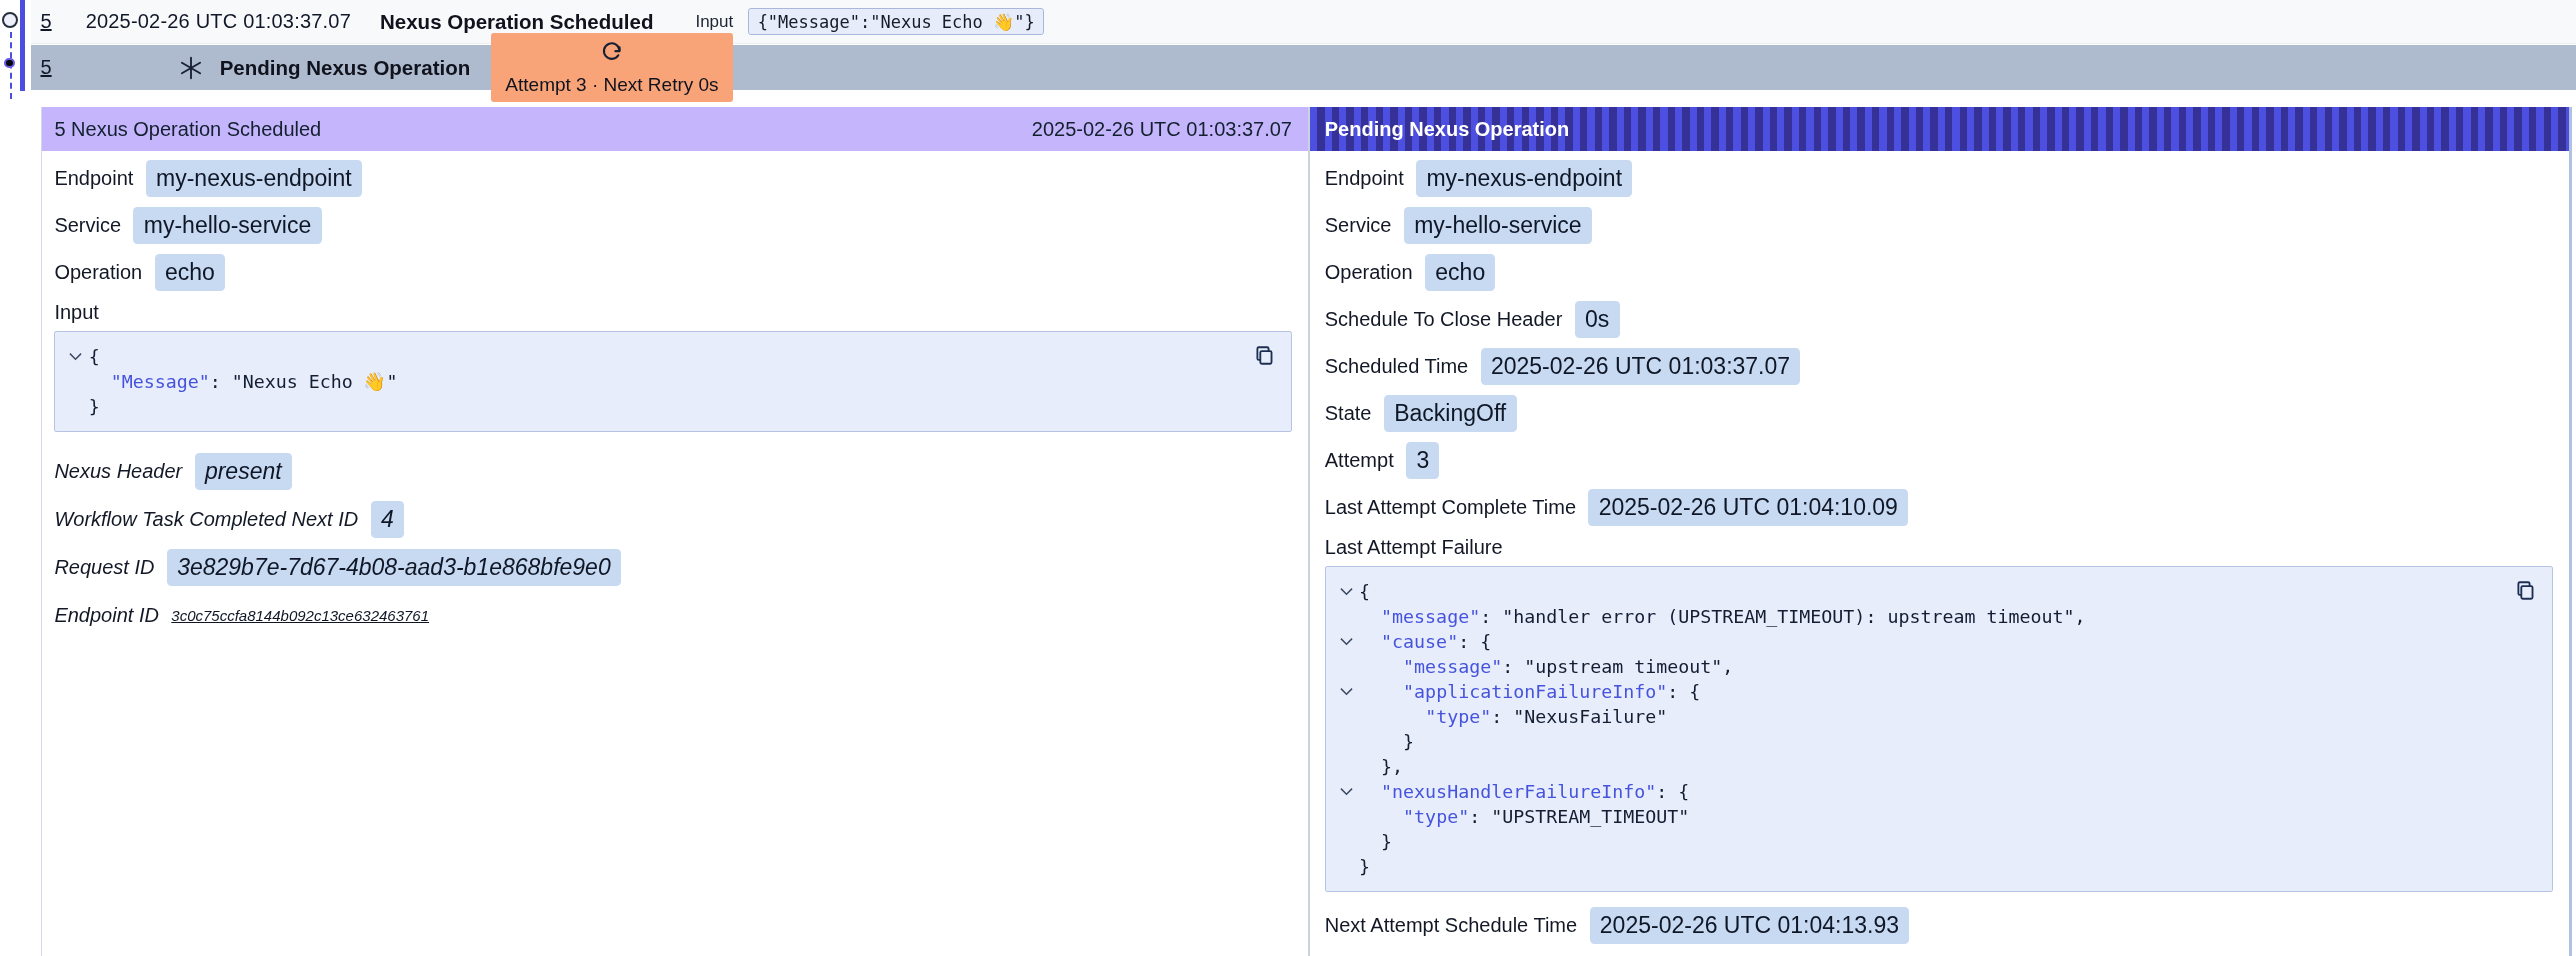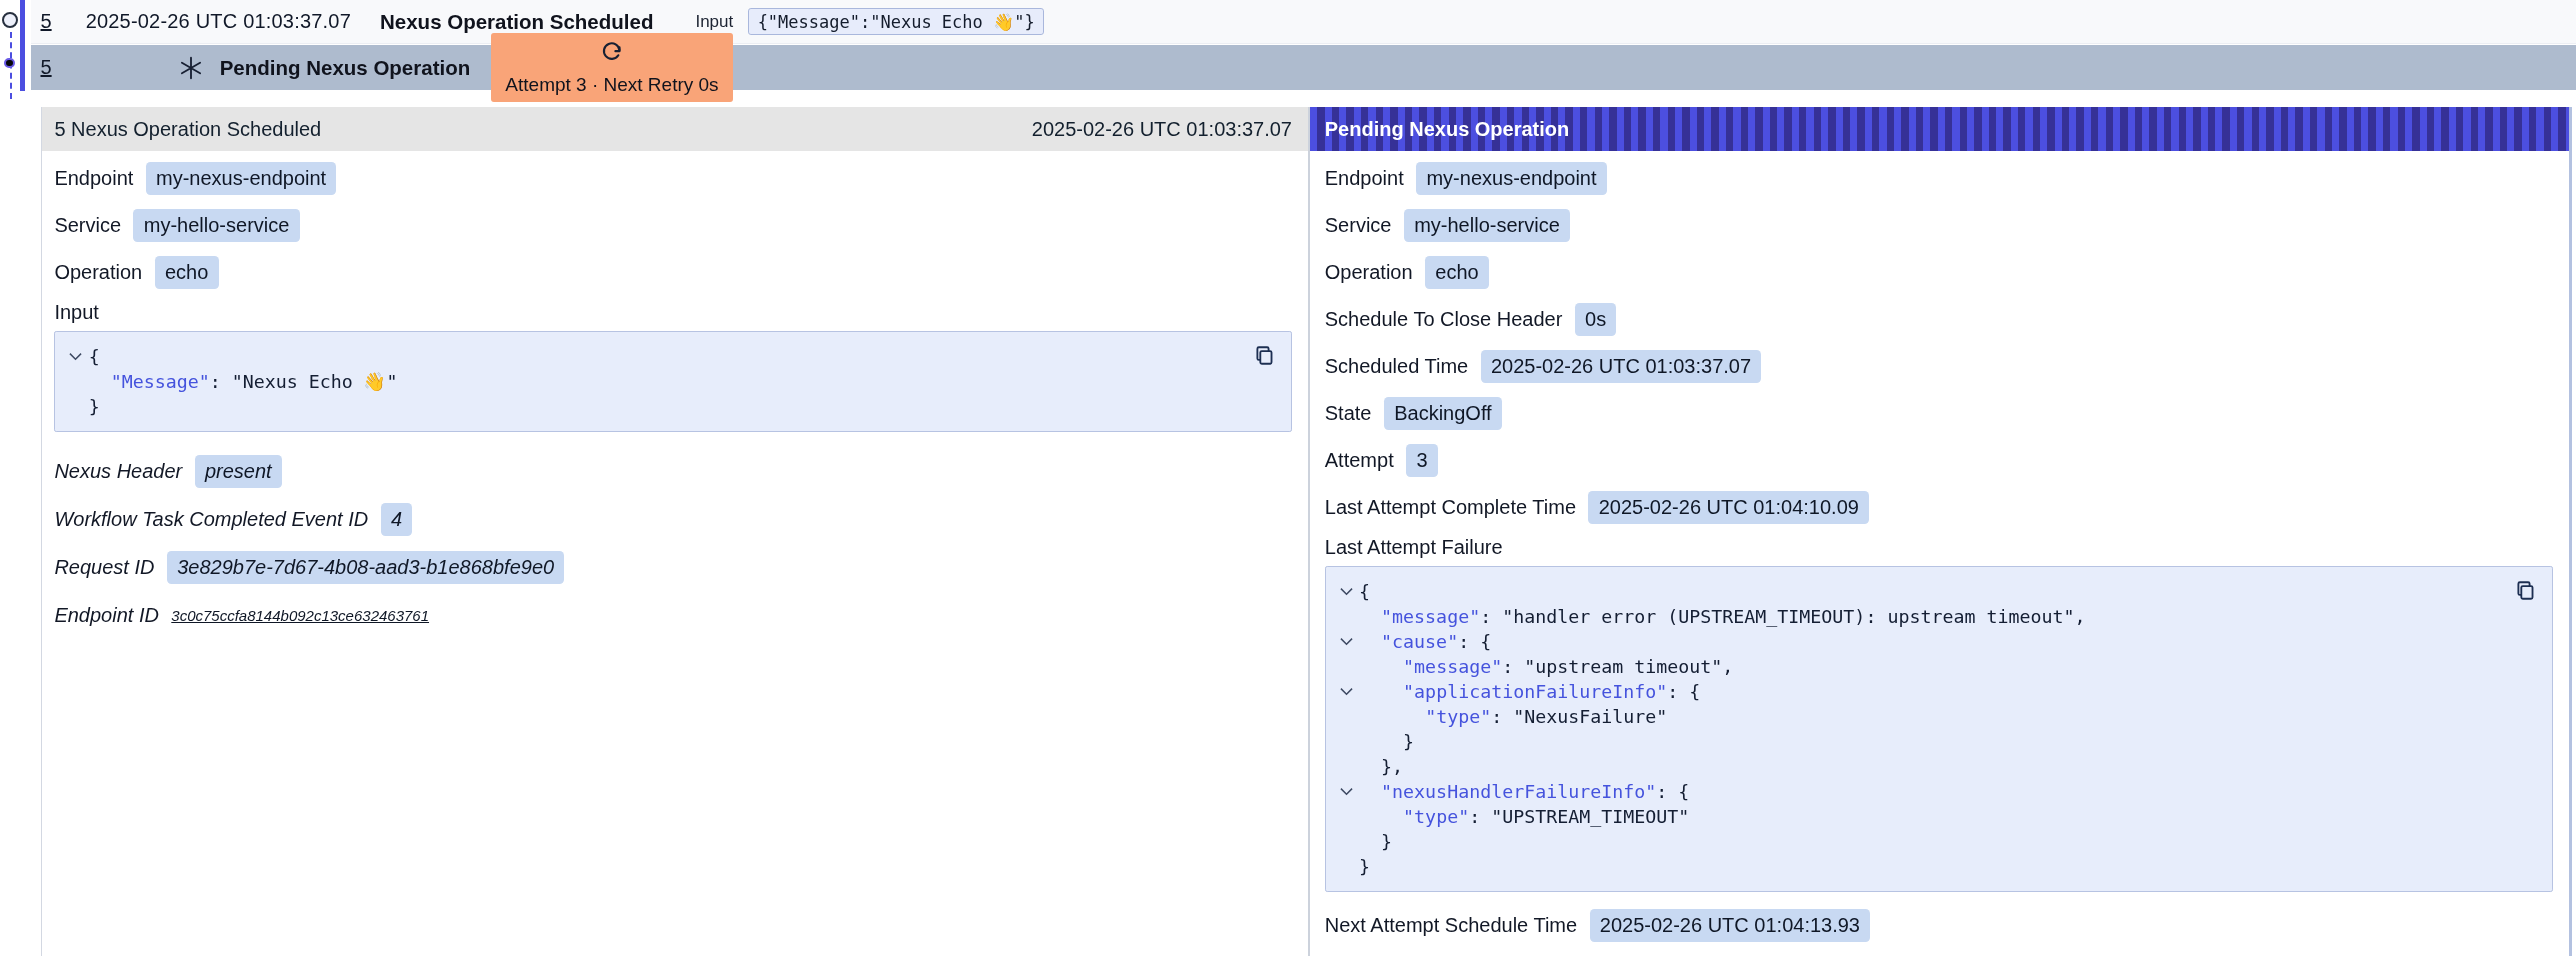--- a/index.html
+++ b/index.html
@@ -33,31 +33,31 @@
     border-radius:50%; border:2.9px solid #6a5be6; z-index:2; }
 
   
   .panels { position:absolute; top:107px; left:41px; right:4.4px; bottom:0; display:flex; }
   .panel { background:#ffffff; }
   .panel.left  { width:1267px; border-left:1.5px solid #d3d8e2; }
   .panel-divider { width:2.2px; background:#ccd2dc; }
   .panel.right { flex:1; border-right:3.7px solid #b3c1e0; }
 
   .panel-header { height:44px; display:flex; align-items:center; justify-content:space-between;
-    background:#e5e5e5; padding:0 16px 0 12.4px; font-size:20px; color:#13202e; }
+    background:#c4b5fd; padding:0 16px 0 12.4px; font-size:20px; color:#13202e; }
   .panel-header.striped {
     background:repeating-linear-gradient(90deg,#4c4fe0 0px,#4c4fe0 7.3px,#363197 7.3px,#363197 14.6px);
     color:#ffffff; font-weight:600; padding-left:14.6px; justify-content:flex-start; }
 
   .fields { padding-top:4.4px; }
   .panel.left  .fields { padding-left:12.4px; }
   .panel.right .fields { padding-left:14.6px; }
   .field-row { height:47px; display:flex; align-items:center; gap:12.4px; font-size:20px; color:#121826; }
   .fields.roomy .field-row { height:48px; }
-  .field-badge { background:#c8d9f2; border-radius:4.4px; padding:5.1px 10.3px; font-size:20px; color:#0f1726; }
+  .field-badge { background:#c8d9f2; border-radius:4.4px; padding:5.1px 10.3px; font-size:23px; color:#0f1726; }
   .field-link { font-size:15px; color:#0f1726; text-decoration:underline; cursor:pointer; }
 
   .section-label { height:32px; display:flex; align-items:center; font-size:20px; color:#121826; }
   .panel.left  .section-label { padding-left:12.4px; }
   .panel.right .section-label { padding-left:14.6px; }
 
   .code-block { position:relative; background:#e7edfb; border:1.5px solid #b7c3e2; border-radius:2.2px;
     font-family:"DejaVu Sans Mono","Liberation Mono",monospace; font-size:18.3px; line-height:25px;
     color:#141e33; padding:11.7px 51px 11.7px 7.3px; }
   .panel.left  .code-block { margin:2.9px 16px 0 12.4px; }
@@ -149,21 +149,21 @@
             <span class="code-gutter"></span>
             <span class="code-content"><span>}</span></span>
           </div>
         </div>
       <div class="fields roomy" id="left-fields-bottom" style="padding-top:16px;font-style:italic;">
           <div class="field-row">
             <span>Nexus Header</span>
             <span class="field-badge">present</span>
           </div>
           <div class="field-row">
-            <span>Workflow Task Completed Event ID</span>
+            <span>Workflow Task Completed Next ID</span>
             <span class="field-badge">4</span>
           </div>
           <div class="field-row">
             <span>Request ID</span>
             <span class="field-badge">3e829b7e-7d67-4b08-aad3-b1e868bfe9e0</span>
           </div>
           <div class="field-row">
             <span>Endpoint ID</span>
             <span class="field-link">3c0c75ccfa8144b092c13ce632463761</span>
           </div>

